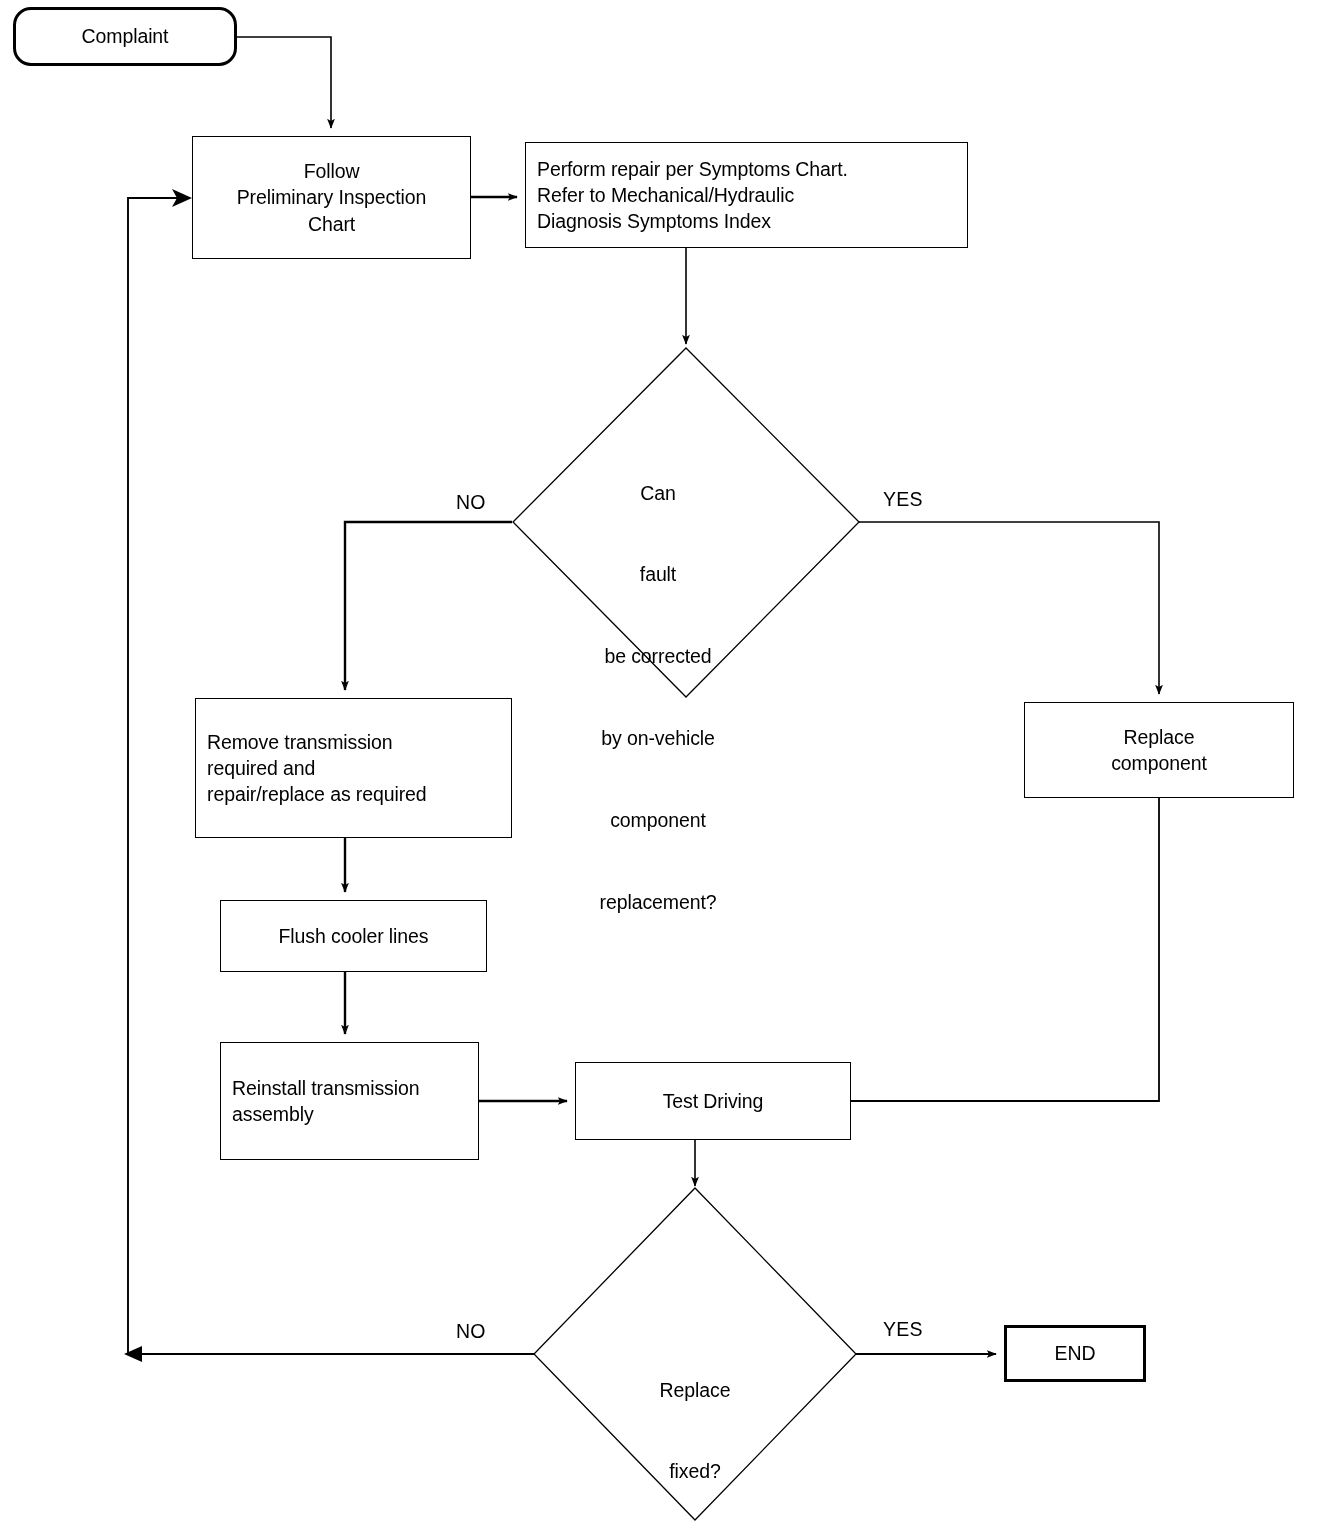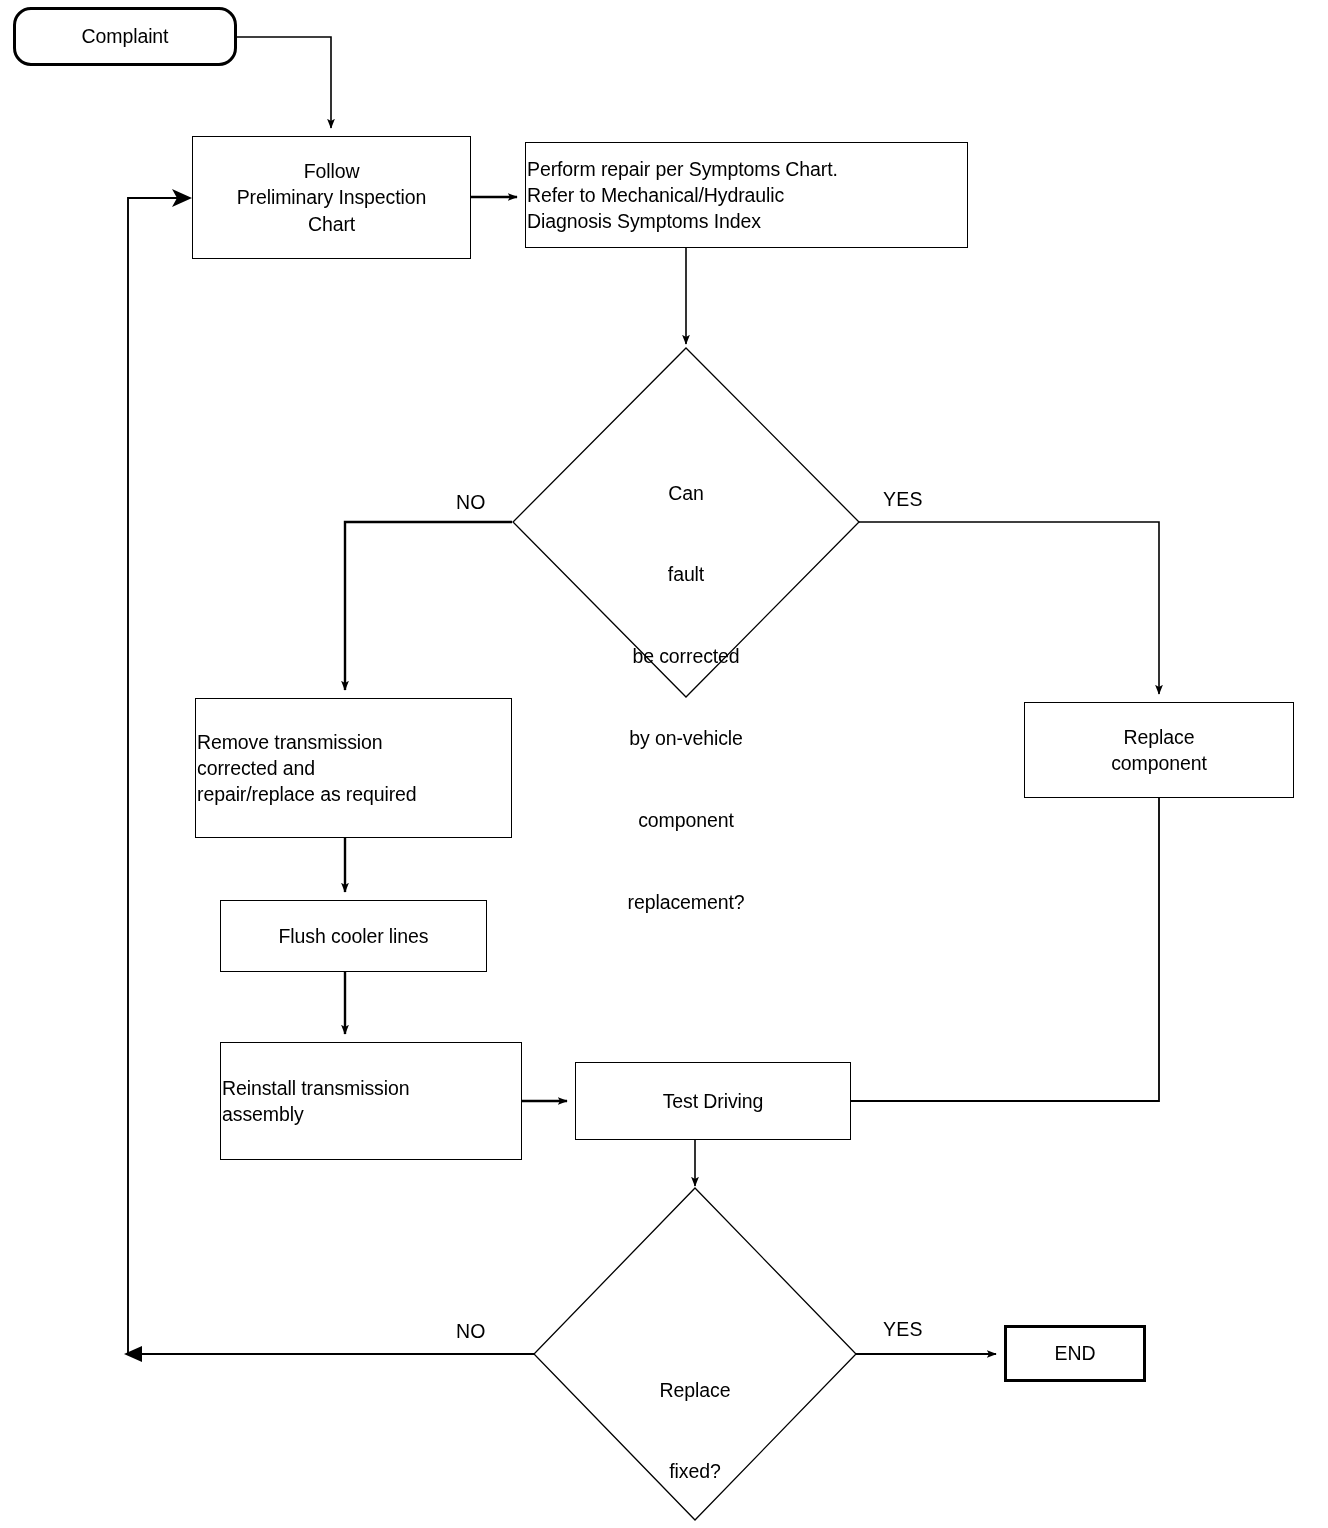--- a/index.html
+++ b/index.html
@@ -42,21 +42,21 @@
   .node.thick {
     border-width: 3px;
   }
   .node.center-txt {
     align-items: center;
     text-align: center;
   }
   .node.left-txt {
     align-items: flex-start;
     text-align: left;
-    padding-left: 1px;
+    padding-left: 11px;
   }
   .node .line {
     white-space: pre;
   }
   .diamond-label {
     position: absolute;
     text-align: center;
     font-size: 19.5px;
     line-height: 1.40;
     letter-spacing: -0.1px;
@@ -126,47 +126,47 @@
   </div>
 
   <div class="node left-txt" style="left:525px; top:142px; width:443px; height:106px;">
     <span class="line">Perform repair per Symptoms Chart.</span>
     <span class="line">Refer to Mechanical/Hydraulic</span>
     <span class="line">Diagnosis Symptoms Index</span>
   </div>
 
   <div class="node left-txt" style="left:195px; top:698px; width:317px; height:140px;">
     <span class="line">Remove transmission</span>
-    <span class="line">corrected and</span>
+    <span class="line">required and</span>
     <span class="line">repair/replace as required</span>
   </div>
 
   <div class="node center-txt" style="left:1024px; top:702px; width:270px; height:96px;">
     <span class="line">Replace</span>
     <span class="line">component</span>
   </div>
 
   <div class="node center-txt" style="left:220px; top:900px; width:267px; height:72px;">
     <span class="line">Flush cooler lines</span>
   </div>
 
-  <div class="node left-txt" style="left:220px; top:1042px; width:302px; height:118px;">
+  <div class="node left-txt" style="left:220px; top:1042px; width:259px; height:118px;">
     <span class="line">Reinstall transmission</span>
     <span class="line">assembly</span>
   </div>
 
   <div class="node center-txt" style="left:575px; top:1062px; width:276px; height:78px;">
     <span class="line">Test Driving</span>
   </div>
 
   <div class="node thick center-txt" style="left:1004px; top:1325px; width:142px; height:57px;">
     <span class="line">END</span>
   </div>
 
-  <div class="diamond-label" style="left:566px; top:425px; width:240px;">
+  <div class="diamond-label" style="left:538px; top:425px; width:240px;">
     <div class="line">Can</div>
     <div class="line">fault</div>
     <div class="line">be corrected</div>
     <div class="line">by on-vehicle</div>
     <div class="line">component</div>
     <div class="line">replacement?</div>
   </div>
 
   <div class="diamond-label" style="left:595px; top:1322px; width:200px;">
     <div class="line">Replace</div>

